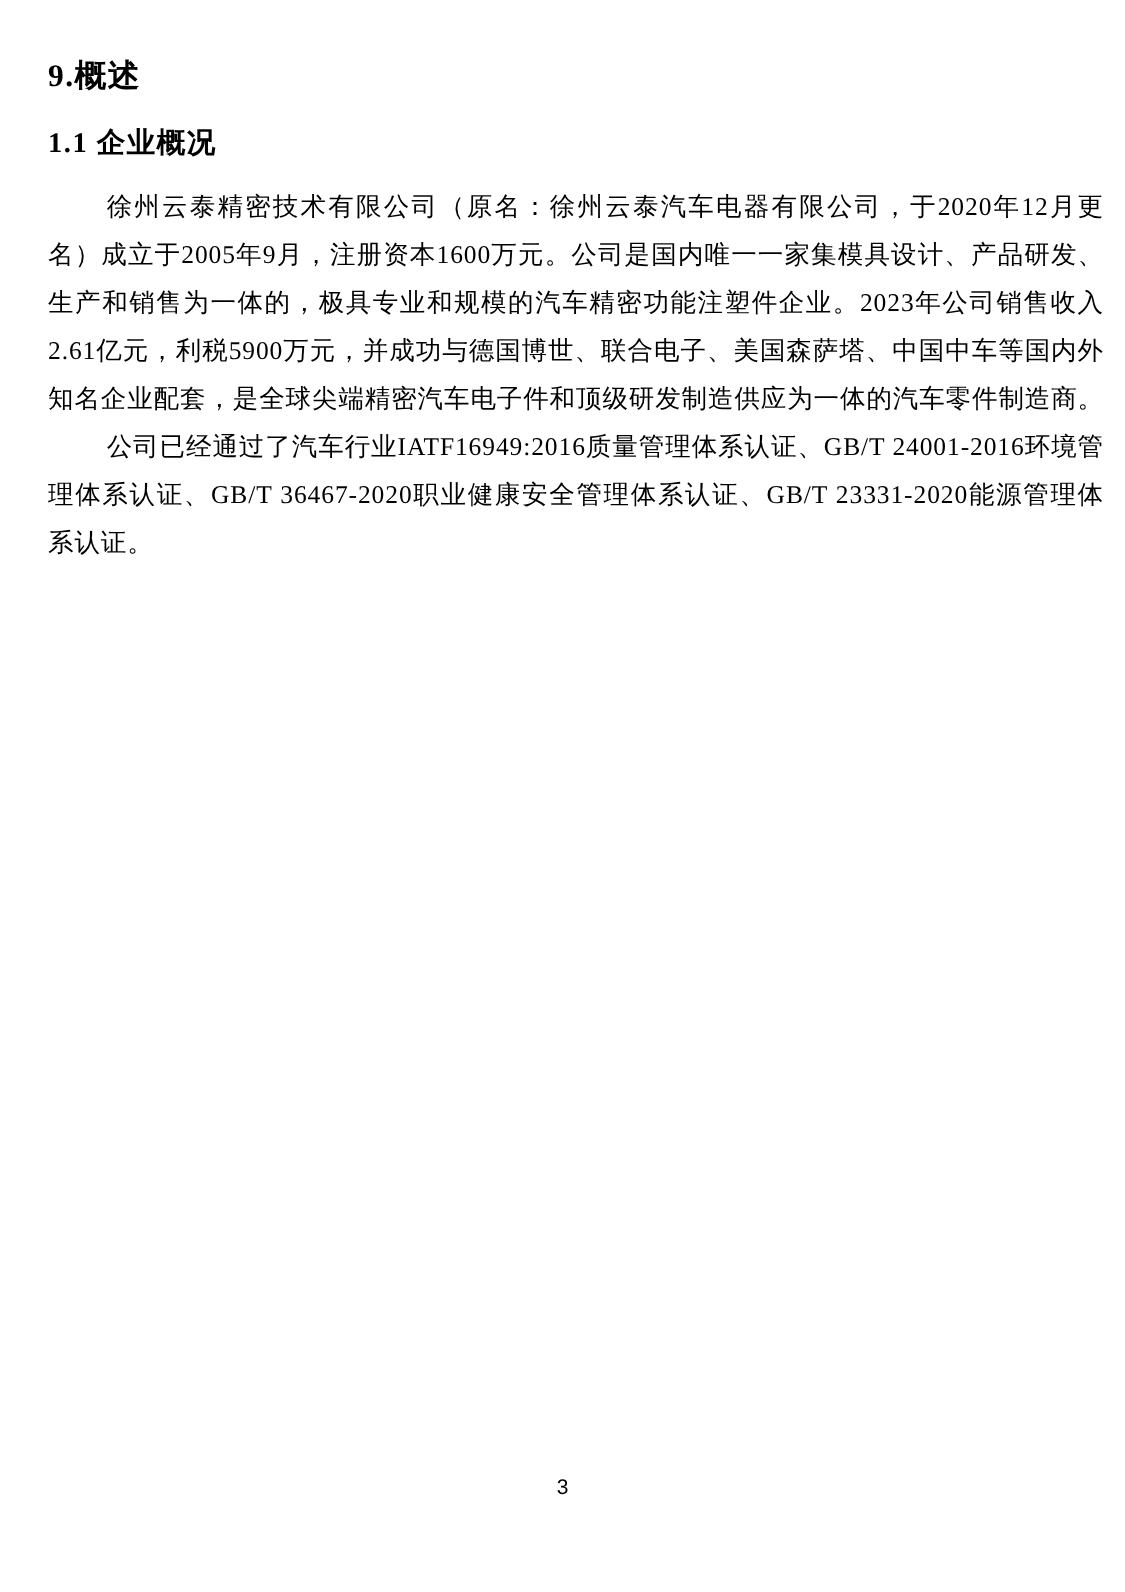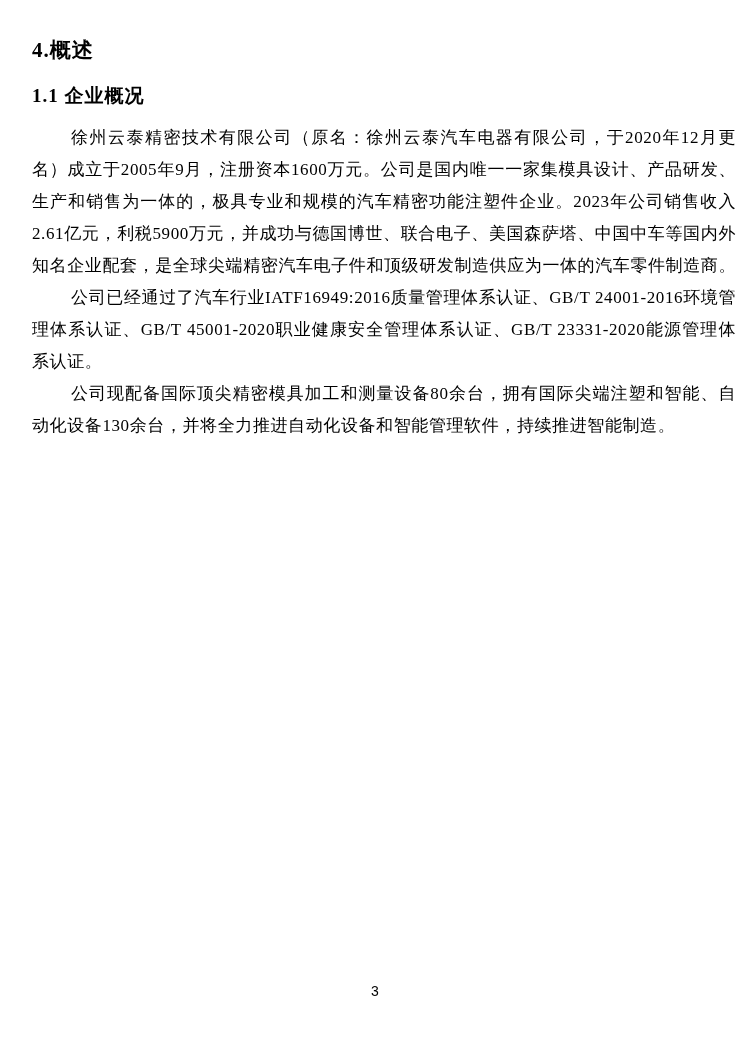--- a/index.html
+++ b/index.html
@@ -55,25 +55,24 @@
     font-size: 14px;
     line-height: 18px;
     font-family: "Liberation Sans", "DejaVu Sans", sans-serif;
   }
 </style>
 </head>
 <body>
 
 <div class="page">
 
-  <h1 class="heading-1">4.概述</h1>
+  <h1 class="heading-1">9.概述</h1>
 
   <h2 class="heading-2">1.1 企业概况</h2>
 
   <div class="body-text">
     <p>徐州云泰精密技术有限公司（原名：徐州云泰汽车电器有限公司，于2020年12月更名）成立于2005年9月，注册资本1600万元。公司是国内唯一一家集模具设计、产品研发、生产和销售为一体的，极具专业和规模的汽车精密功能注塑件企业。2023年公司销售收入2.61亿元，利税5900万元，并成功与德国博世、联合电子、美国森萨塔、中国中车等国内外知名企业配套，是全球尖端精密汽车电子件和顶级研发制造供应为一体的汽车零件制造商。</p>
-    <p>公司已经通过了汽车行业IATF16949:2016质量管理体系认证、GB/T 24001-2016环境管理体系认证、GB/T 45001-2020职业健康安全管理体系认证、GB/T 23331-2020能源管理体系认证。</p>
-    <p>公司现配备国际顶尖精密模具加工和测量设备80余台，拥有国际尖端注塑和智能、自动化设备130余台，并将全力推进自动化设备和智能管理软件，持续推进智能制造。</p>
+    <p>公司已经通过了汽车行业IATF16949:2016质量管理体系认证、GB/T 24001-2016环境管理体系认证、GB/T 36467-2020职业健康安全管理体系认证、GB/T 23331-2020能源管理体系认证。</p>
   </div>
 
   <div class="page-number">3</div>
 
 </div>
 
 </body></html>

